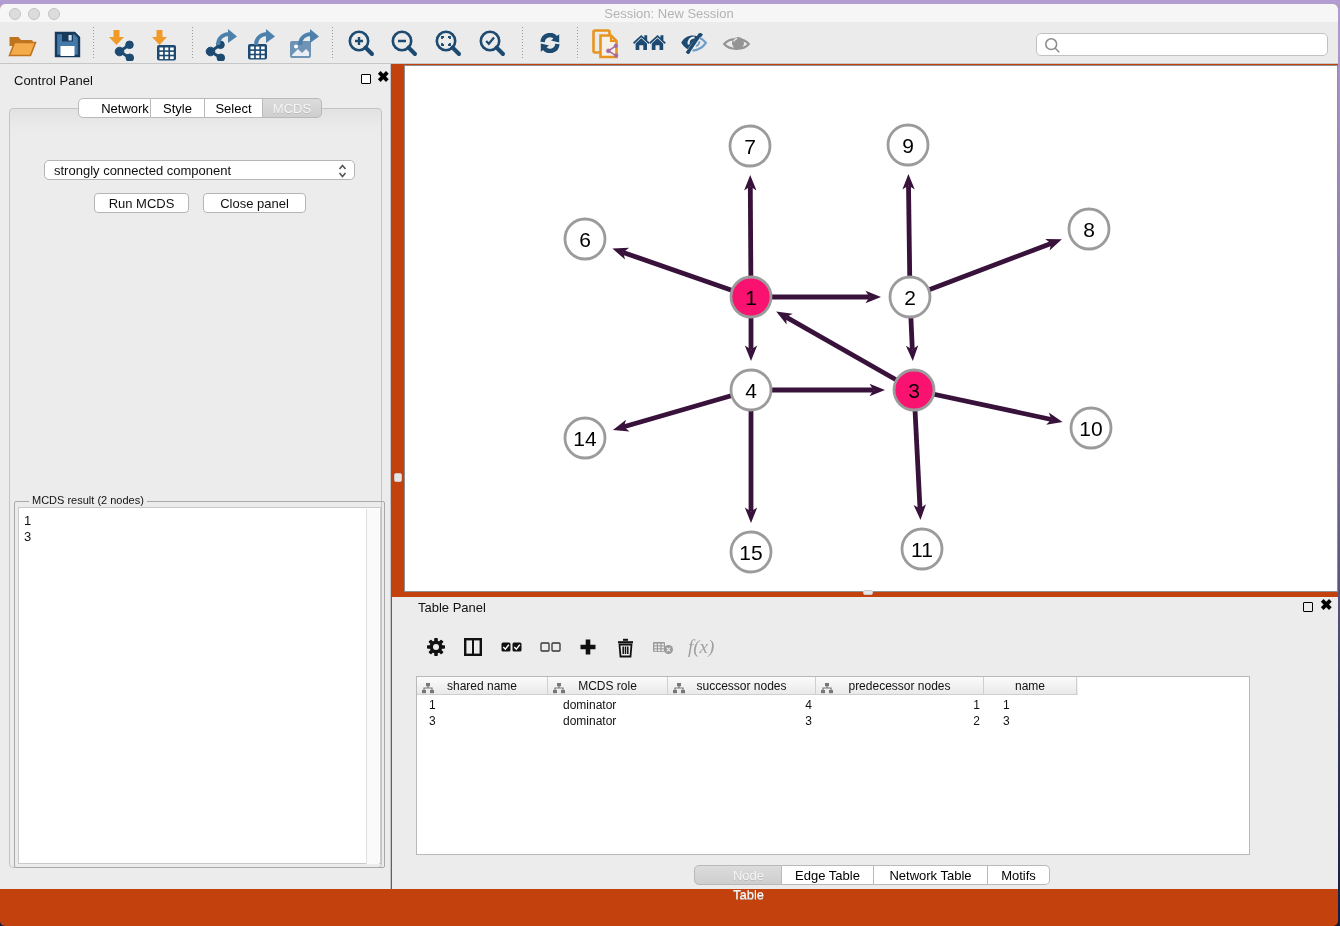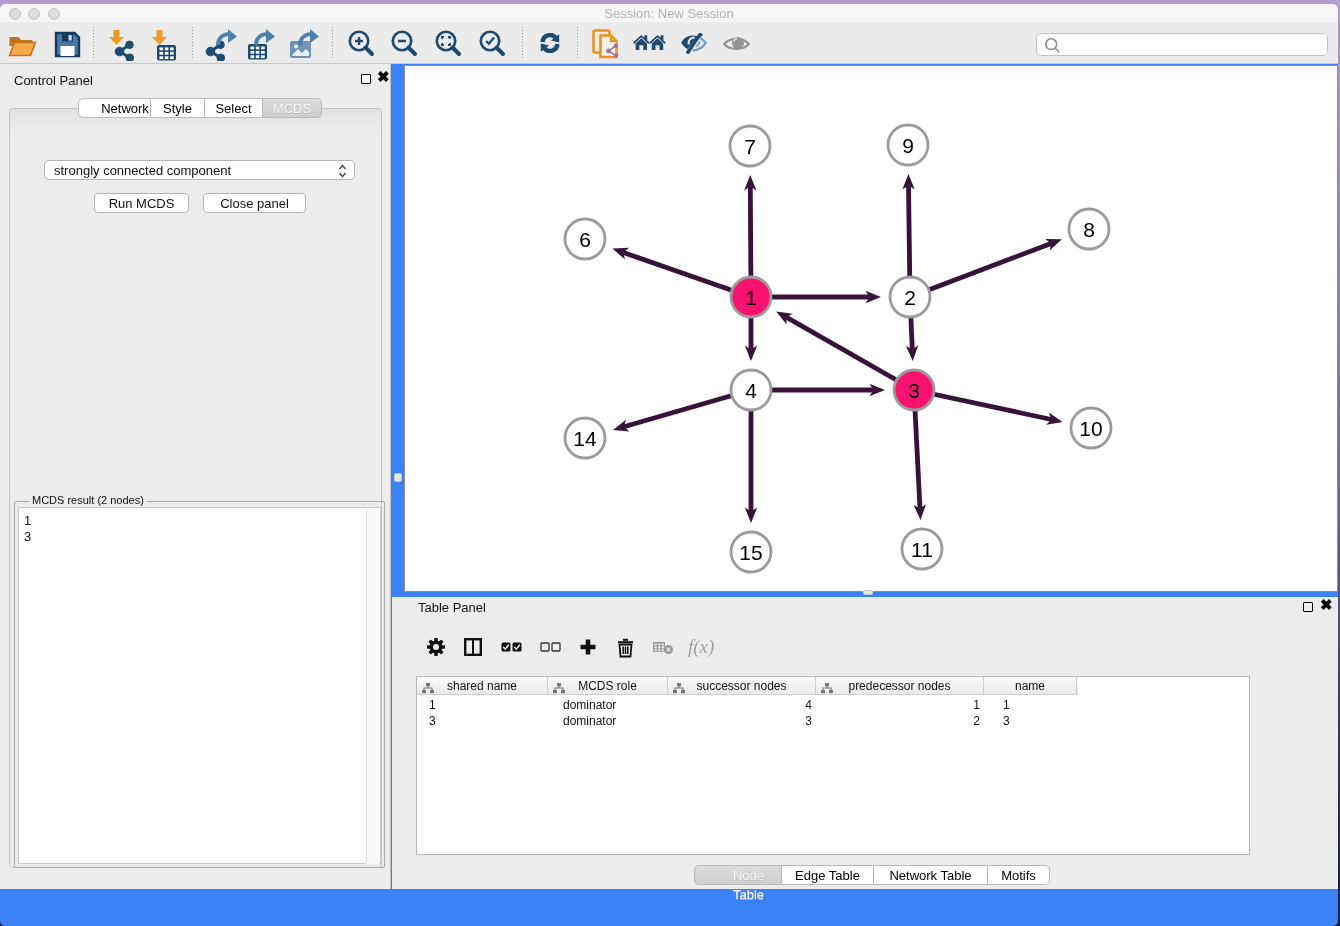--- a/index.html
+++ b/index.html
@@ -1,18 +1,18 @@
 <!DOCTYPE html>
 <html><head>
 <meta charset="utf-8">
 <style>
 * { margin:0; padding:0; box-sizing:border-box; }
 html,body { width:1340px; height:926px; overflow:hidden; font-family:"Liberation Sans", sans-serif; }
 body { background:linear-gradient(#b39cd1 0%, #9a87b8 20%, #6c6290 55%, #343659 80%, #131c3e 100%); position:relative; }
-#win { position:absolute; left:0; top:4px; width:1338px; height:922px; background:#3b82f6; border-radius:5px; overflow:hidden; }
+#win { position:absolute; left:0; top:4px; width:1338px; height:922px; background:#c2410c; border-radius:5px; overflow:hidden; }
 .abs { position:absolute; }
 #titlebar { left:0; top:0; width:1338px; height:18px; background:#f6f6f6; }
 .tl { width:12px; height:12px; border-radius:50%; top:4px; background:#dcdcdc; border:1px solid #c3c3c3; }
 #wtitle { left:0; top:0; width:1338px; text-align:center; font-size:13px; color:#b3b3b3; line-height:20px;}
 #toolbar { left:0; top:18px; width:1338px; height:42px; background:#ebebeb; border-bottom:1px solid #c6c6c6; }
 .tsep { top:5px; height:32px; width:1px; background:repeating-linear-gradient(to bottom,#9a9a9a 0 1px,transparent 1px 3px); }
 #searchbox { left:1036px; top:11px; width:292px; height:23px; background:#fff; border:1px solid #c2c2c2; border-radius:5px; }
 #cp { left:0; top:60px; width:391px; height:825px; background:#ececec; border-right:1px solid #c3c3c3; }
 #cp-title { left:14px; top:9px; font-size:13px; color:#111; }
 #cp-body { left:9px; top:44px; width:373px; height:760px; border:1px solid #c4c4c4; border-radius:4px; background:linear-gradient(#e2e2e2 0px, #ececec 22px); }

